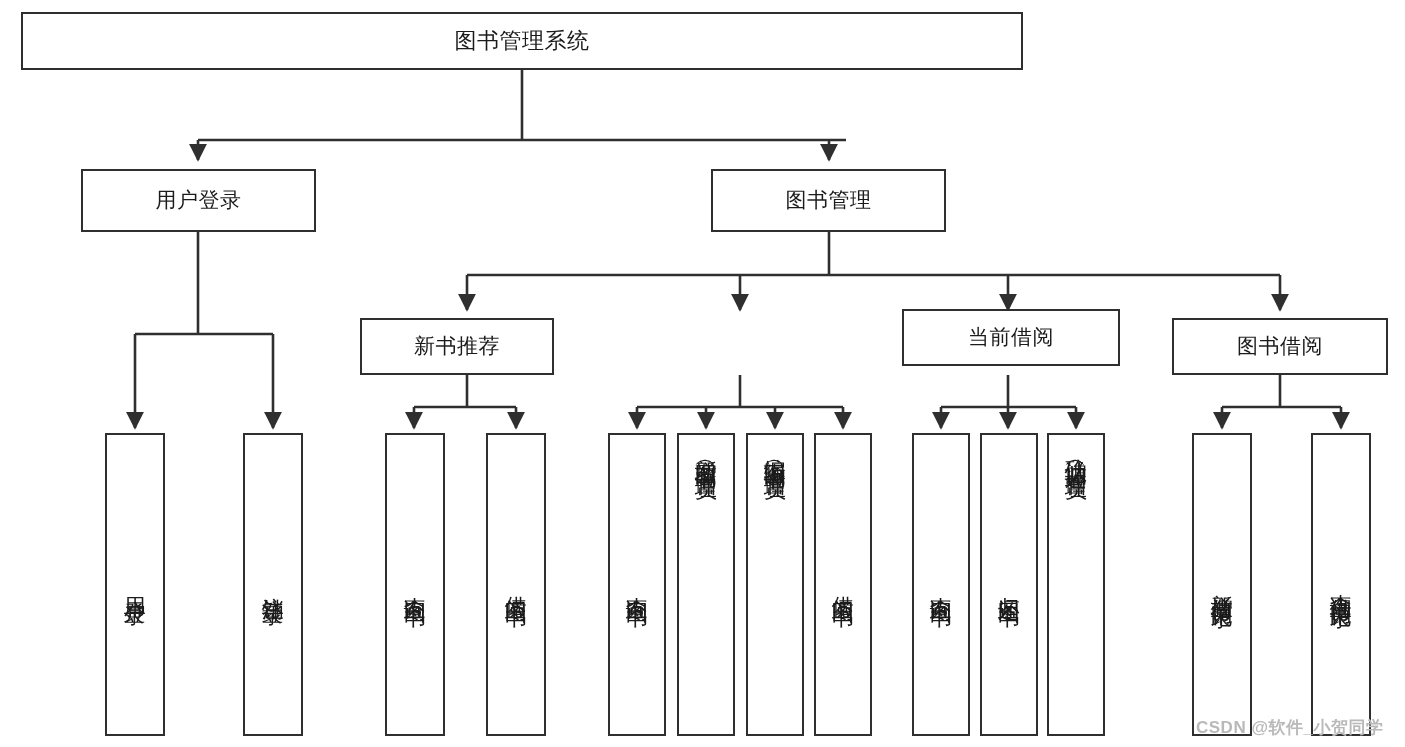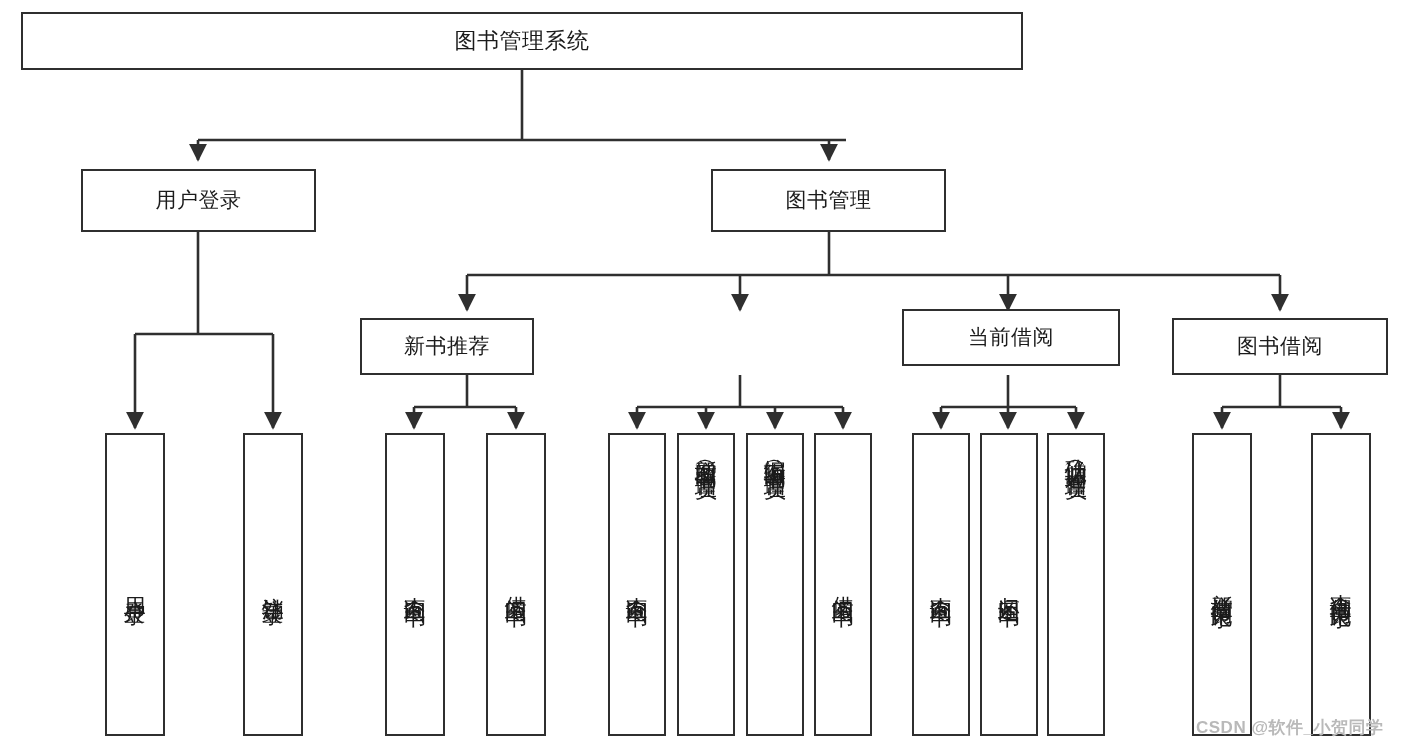--- a/index.html
+++ b/index.html
@@ -137,21 +137,21 @@
     <span class="label">图书管理系统</span>
   </div>
 
   <div class="node h" style="left:81px; top:169px; width:235px; height:63px;">
     <span class="label">用户登录</span>
   </div>
   <div class="node h" style="left:711px; top:169px; width:235px; height:63px;">
     <span class="label">图书管理</span>
   </div>
 
-  <div class="node h" style="left:360px; top:318px; width:174px; height:57px;">
+  <div class="node h" style="left:360px; top:318px; width:194px; height:57px;">
     <span class="label">新书推荐</span>
   </div>
   <div class="node h" style="left:902px; top:309px; width:218px; height:57px;">
     <span class="label">当前借阅</span>
   </div>
   <div class="node h" style="left:1172px; top:318px; width:216px; height:57px;">
     <span class="label">图书借阅</span>
   </div>
 
   <div class="node v short" style="left:105px; top:433px; width:60px; height:303px;">

